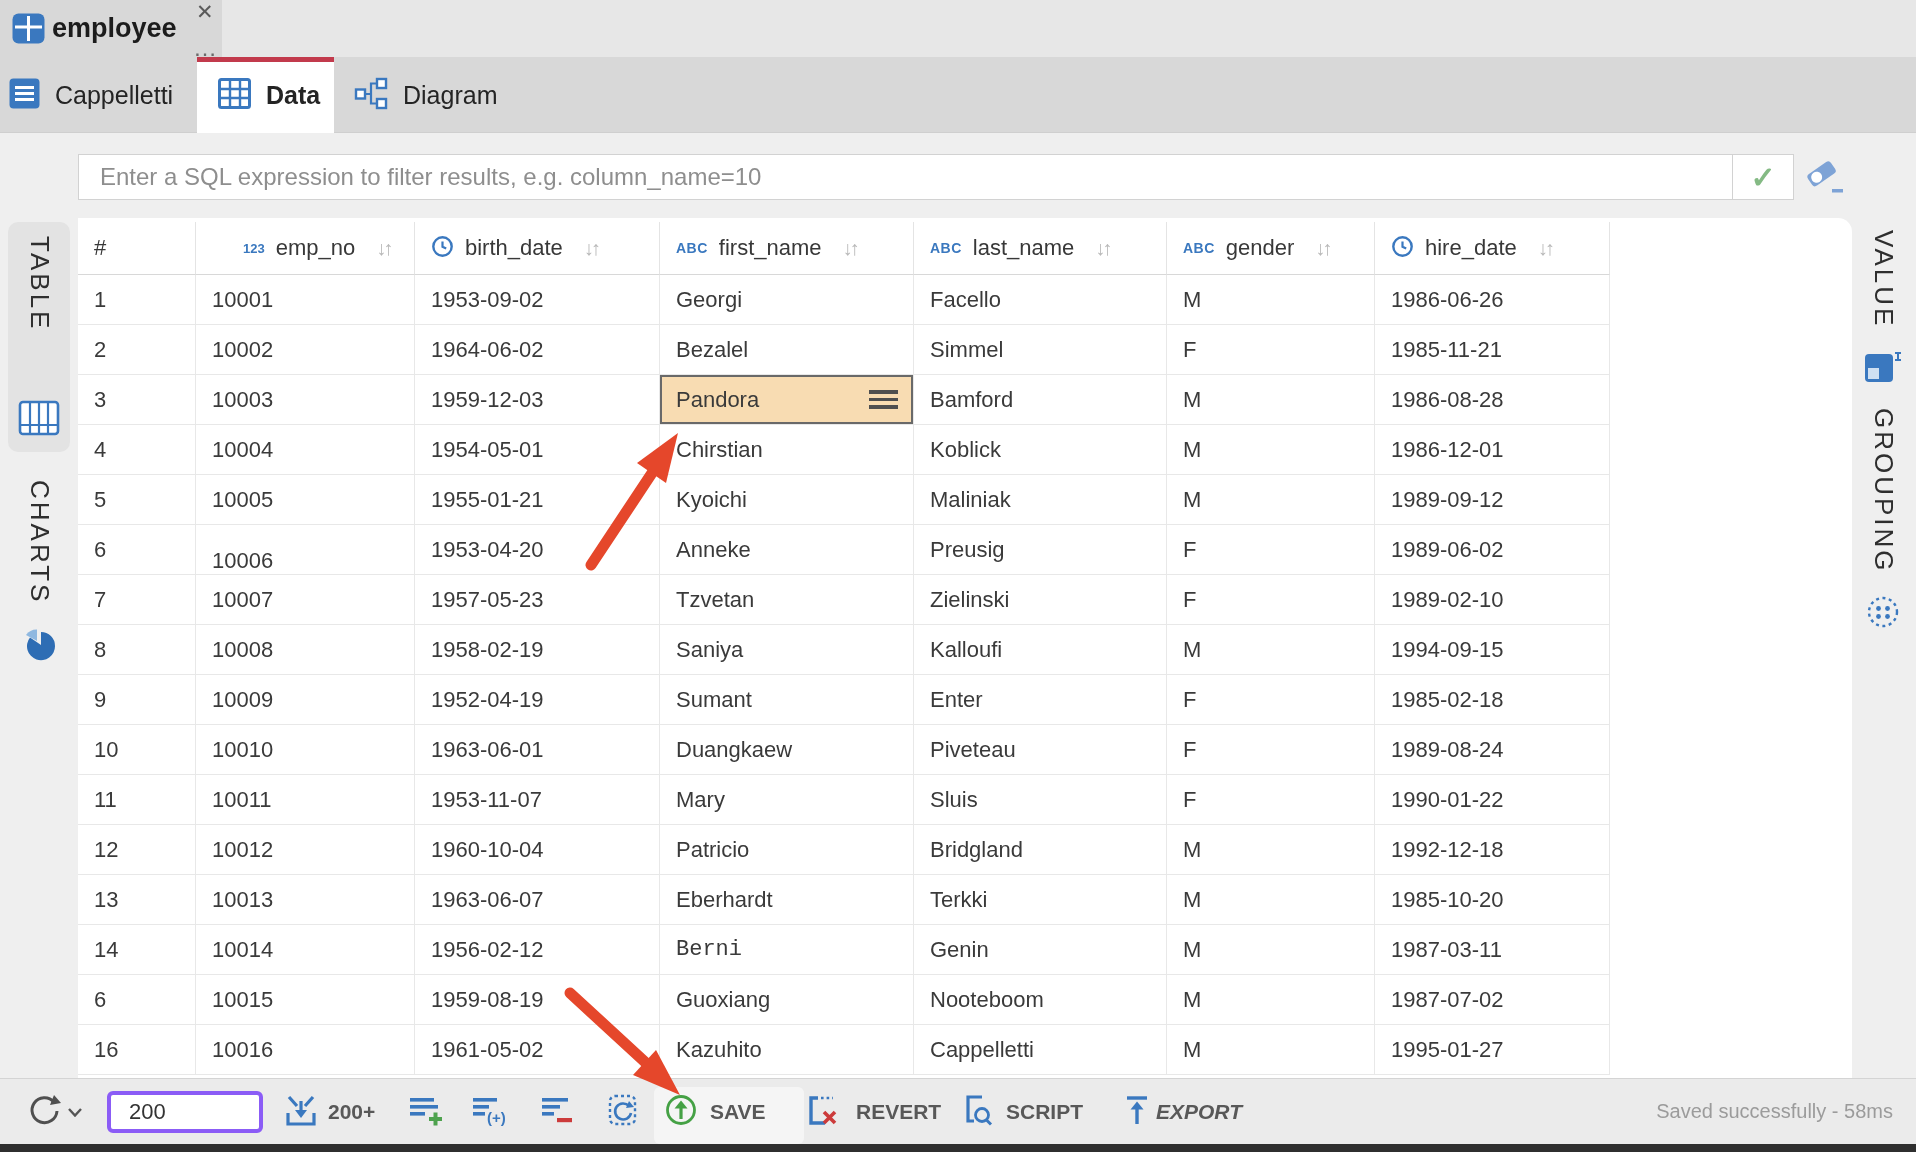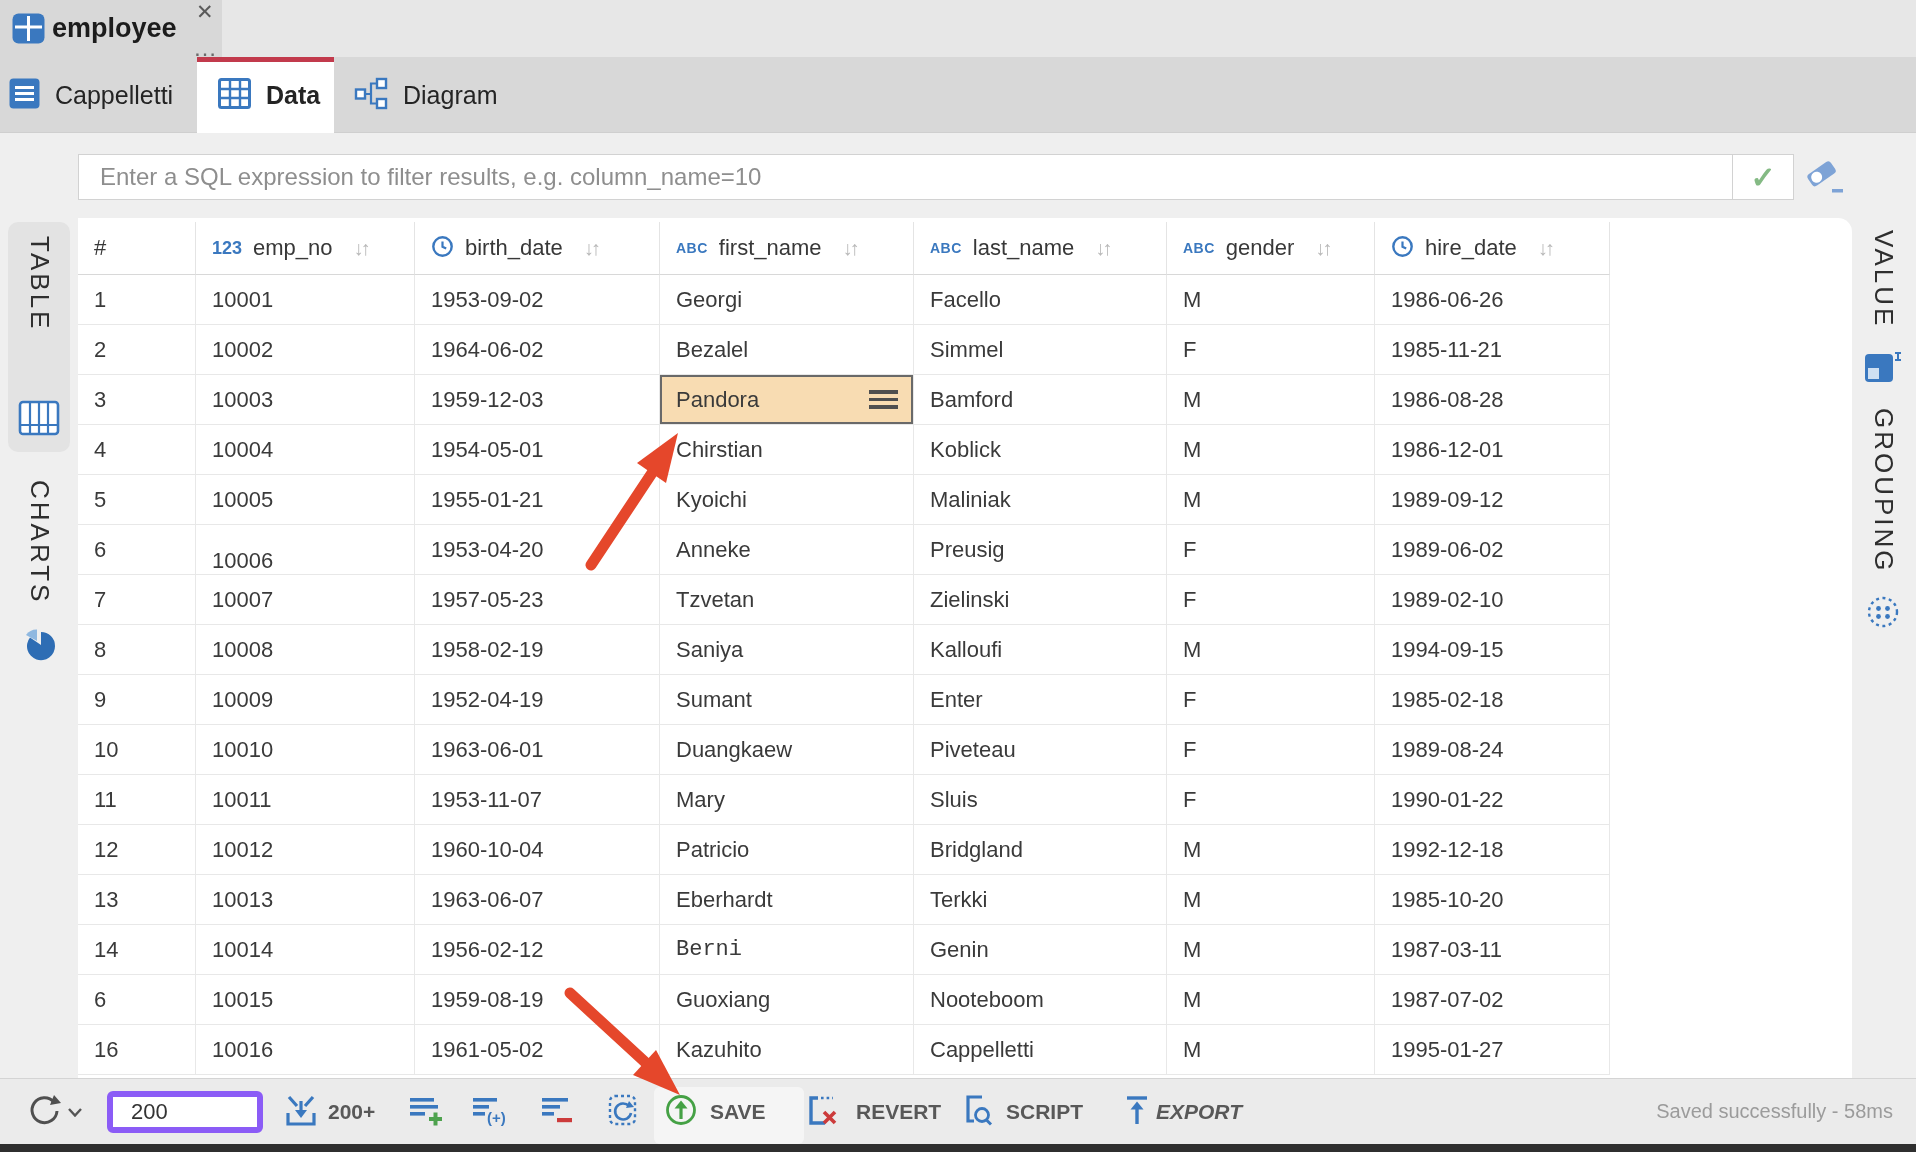--- a/index.html
+++ b/index.html
@@ -41,35 +41,35 @@
   .rail-grouping{left:1856px;top:408px;width:54px;gap:20px;}
 
   
   .content-panel{position:absolute;left:78px;top:218px;width:1774px;height:860px;background:#ffffff;border-radius:0 14px 0 0;}
   #grid{position:absolute;left:78px;top:222px;}
   .hrow,.brow{display:flex;}
   .hcell{display:flex;align-items:center;box-sizing:border-box;height:53px;background:#fff;
     border-right:1px solid #e4e4e4;border-bottom:1px solid #d8d8d8;padding-left:16px;gap:11px;cursor:pointer;}
   .hlabel{font-size:22px;color:#383838;}
   .sort{font-size:20px;color:#b9b9b9;letter-spacing:-3px;margin-left:10px;}
-  .t123{color:#3a78bf;font-weight:bold;font-size:18px;}
+  .t123{color:#3a78bf;font-weight:bold;font-size:13px;margin-left:31px;}
   .tabc{color:#3a78bf;font-weight:bold;font-size:14px;letter-spacing:0.5px;}
   .bcell{display:flex;align-items:center;box-sizing:border-box;height:50px;background:#fff;
     border-right:1px solid #e8e8e8;border-bottom:1px solid #e8e8e8;padding-left:16px;
     font-size:22px;color:#3a3a3a;cursor:default;}
   .bcell.selected{background:#f8dcb2;box-shadow:inset 0 0 0 2px #696969;position:relative;z-index:2;}
   .burger{margin-left:auto;margin-right:15px;display:flex;flex-direction:column;gap:4px;cursor:pointer;}
   .burger i{display:block;width:29px;height:3.5px;background:#4f4f4f;}
 
   
   .toolbar{position:absolute;left:0;top:1078px;width:100%;height:66px;background:#ebebeb;border-top:1px solid #d4d4d4;box-sizing:border-box;}
   .tbtn{position:absolute;top:0;height:65px;display:flex;align-items:center;justify-content:center;cursor:pointer;}
   .tlab{font-size:21px;font-weight:600;color:#585858;}
   .fetch-input{position:absolute;left:107px;top:12px;width:156px;height:42px;box-sizing:border-box;
-    border:6px solid #8b5cf6;border-radius:6px;background:#fff;font-family:"Liberation Sans",sans-serif;
+    border:4px solid #8b5cf6;border-radius:6px;background:#fff;font-family:"Liberation Sans",sans-serif;
     font-size:22px;color:#333;padding-left:18px;outline:none;}
   .save-hl{position:absolute;left:654px;top:8px;width:150px;height:57px;background:#f5f5f5;border-radius:6px;}
   .status{position:absolute;right:23px;top:0;height:65px;display:flex;align-items:center;font-size:20px;color:#9b9b9b;}
   .bottom-strip{position:absolute;left:0;top:1144px;width:100%;height:8px;background:#2f2f2f;}
 
   .overlay{position:absolute;left:0;top:0;width:1916px;height:1152px;pointer-events:none;z-index:50;}
 </style>
 </head>
 <body>
 

